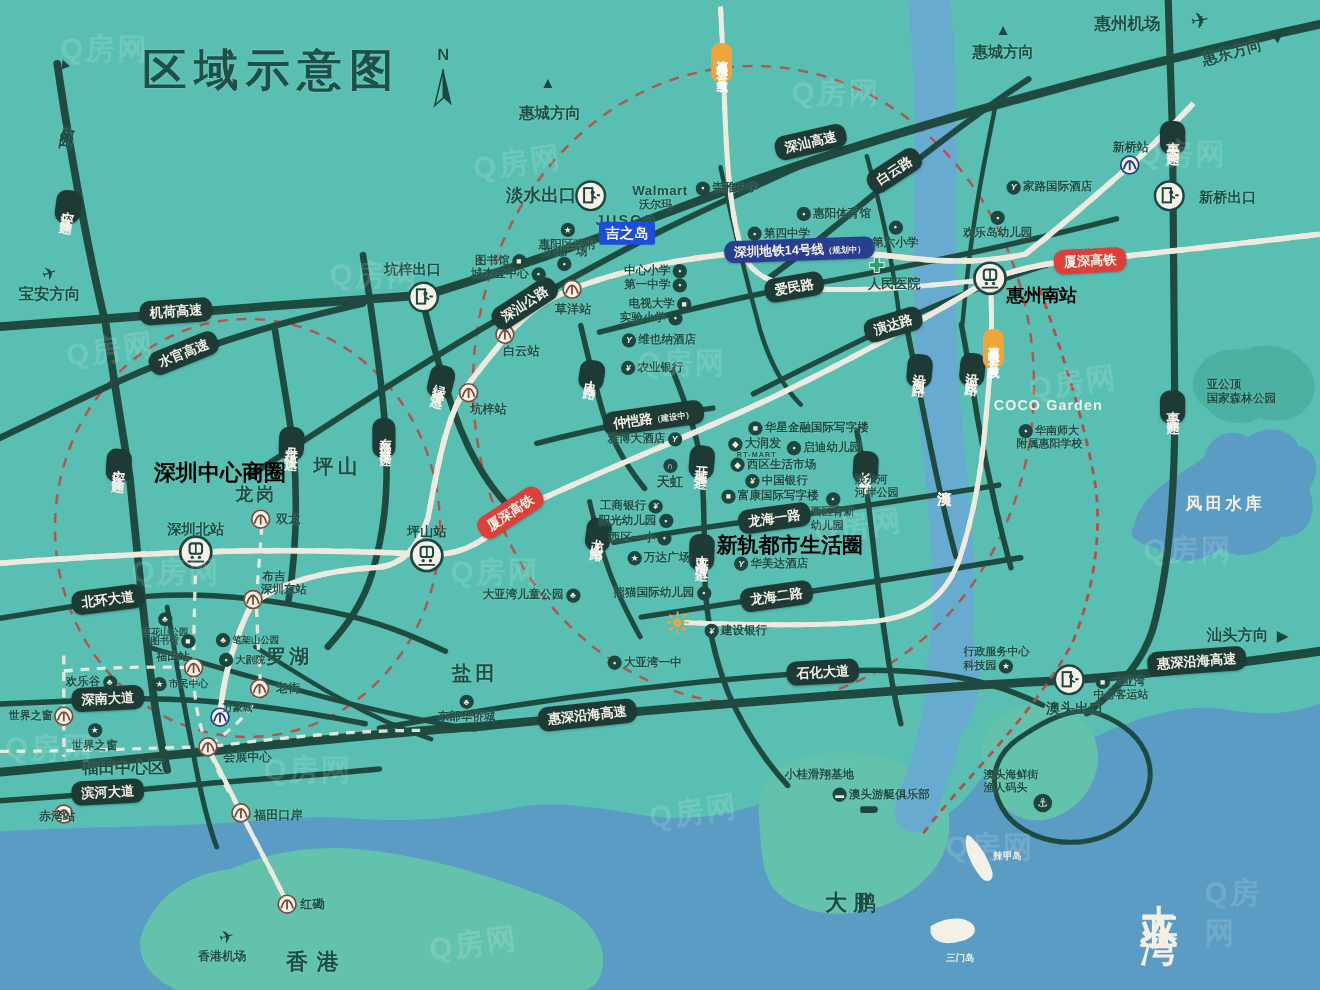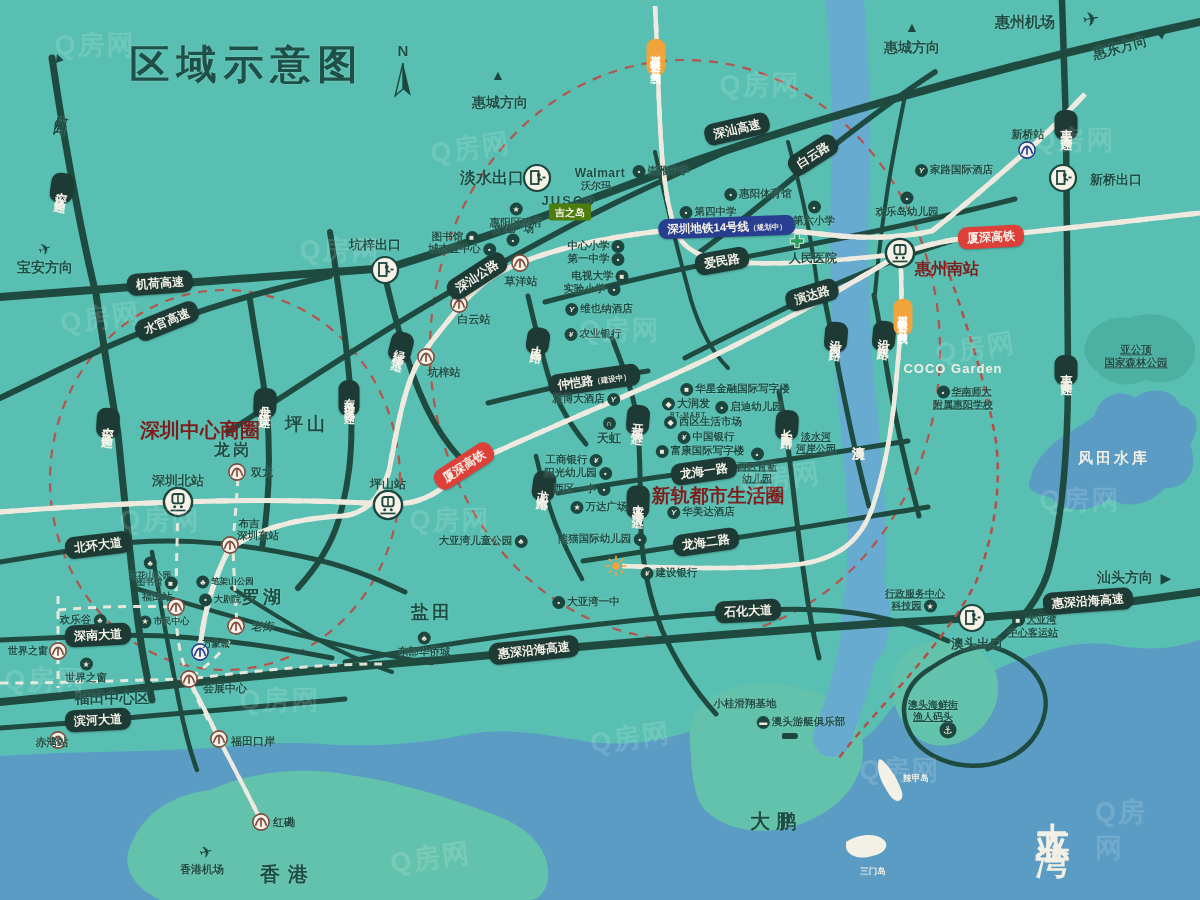--- a/index.html
+++ b/index.html
@@ -6,36 +6,36 @@
   #stage{position:relative;width:1200px;height:900px;overflow:hidden;
          font-family:"Liberation Sans","DejaVu Sans",sans-serif;background:#58bfb2;}
   #basemap{position:absolute;left:0;top:0;}
   .layer{position:absolute;left:0;top:0;width:1200px;height:900px;pointer-events:none;}
   .lbl{position:absolute;transform:translate(-50%,-50%);white-space:nowrap;
        color:#1d4e44;font-weight:bold;text-shadow:0 0 2px rgba(235,250,245,.35);}
   .title{font-size:40px;letter-spacing:7px;color:#1f5048;}
   .dis{font-size:11.5px;font-weight:bold;color:#265a50;letter-spacing:1px;}
   .d{}
   .dv{writing-mode:vertical-rl;letter-spacing:3px;}
-  .rd{color:#7f1d1d;text-shadow:none;}
+  .rd{color:#000000;text-shadow:none;}
   .w{color:#f2efe4;text-shadow:none;}
   .wv{color:#f2efe4;writing-mode:vertical-rl;text-shadow:none;}
   .s{font-size:10.5px;}
-  .s2{font-size:10px;white-space:normal;width:78px;line-height:1.2;text-align:center;text-decoration:underline;}
+  .s2{font-size:10px;white-space:normal;width:78px;line-height:1.2;text-align:left;}
   .p,.pr,.pbl{background:#1e3a34;color:#f4f1e8;font-size:12px;border-radius:9px;
       padding:2.5px 9px;text-shadow:none;box-shadow:0 1px 2px rgba(0,0,0,.25);}
   .pv{background:#1e3a34;color:#f4f1e8;font-size:12px;border-radius:9px;
       padding:9px 3px;writing-mode:vertical-rl;letter-spacing:3px;text-shadow:none;
       box-shadow:0 1px 2px rgba(0,0,0,.25);}
   .pr{background:#dc4038;}
   .pbl{background:#283e90;font-size:11.5px;}
   .po{background:#f2a43c;color:#fff;font-size:10.5px;border-radius:8px;padding:8px 2.5px;
       writing-mode:vertical-rl;letter-spacing:2px;text-shadow:none;}
   .lbl small{font-size:7.5px;font-weight:bold;opacity:.95;letter-spacing:0;}
-  .box{background:#4d7c0f;color:#f4f1e8;font-size:10px;padding:1.5px 6px;border-radius:2px;text-shadow:none;}
+  .box{background:#1d4ed8;color:#f4f1e8;font-size:13px;padding:1.5px 6px;border-radius:2px;text-shadow:none;}
   .pi{display:inline-flex;width:13px;height:13px;border-radius:50%;background:#1d473e;
       color:#ece8da;font-size:8px;align-items:center;justify-content:center;
       vertical-align:middle;margin:0 2px;flex:none;text-shadow:none;}
   .icw{position:absolute;transform:translate(-50%,-50%);display:flex;align-items:center;justify-content:center;}
   .wm{position:absolute;transform:translate(-50%,-50%);color:rgba(255,255,255,.14);
       font-size:27px;font-weight:bold;letter-spacing:2px;}
   #logo{position:absolute;left:648px;top:302px;width:140px;height:73px;background:#27332f;
         border-radius:2px;display:flex;align-items:center;padding:0 8px;box-sizing:border-box;
         box-shadow:0 2px 5px rgba(0,0,0,.3);}
   #logo .emblem{flex:none;margin-right:7px;}
@@ -405,21 +405,21 @@
       <div class="lbl po" style="left: 656px; top: 57px; transform: translate(-50%, -50%);"><span>惠州轨道1号线</span><small>（规划中）</small></div>
       <div class="lbl po" style="left: 903px; top: 317px; transform: translate(-50%, -50%);"><span>惠州轨道1号线</span><small>（规划中）</small></div>
       <div class="lbl d" style="left: 178px; top: 481px; font-size: 13px; transform: translate(-50%, -50%);"><span>深圳北站</span></div>
       <div class="lbl d" style="left: 388px; top: 484px; font-size: 12px; transform: translate(-50%, -50%);"><span>坪山站</span></div>
       <div class="lbl d" style="left: 444px; top: 372px; font-size: 11px; transform: translate(-50%, -50%);"><span>坑梓站</span></div>
       <div class="lbl d" style="left: 474px; top: 319px; font-size: 11px; transform: translate(-50%, -50%);"><span>白云站</span></div>
       <div class="lbl d" style="left: 521px; top: 281px; font-size: 11px; transform: translate(-50%, -50%);"><span>草洋站</span></div>
       <div class="lbl d" style="left: 262px; top: 472px; font-size: 11px; transform: translate(-50%, -50%);"><span>双龙</span></div>
       <div class="lbl d" style="left: 249px; top: 524px; font-size: 10.5px; transform: translate(-50%, -50%);"><span>布吉</span></div>
       <div class="lbl d" style="left: 258px; top: 536px; font-size: 10.5px; transform: translate(-50%, -50%);"><span>深圳东站</span></div>
-      <div class="lbl d" style="left: 262px; top: 626px; font-size: 11px; transform: translate(-50%, -50%); font-style: italic;"><span>老街</span></div>
+      <div class="lbl d" style="left: 262px; top: 626px; font-size: 11px; transform: translate(-50%, -50%);"><span>老街</span></div>
       <div class="lbl d" style="left: 216px; top: 644px; font-size: 9px; transform: translate(-50%, -50%);"><span>万象城</span></div>
       <div class="lbl d" style="left: 225px; top: 688px; font-size: 11px; transform: translate(-50%, -50%);"><span>会展中心</span></div>
       <div class="lbl d" style="left: 28px; top: 651px; font-size: 10px; transform: translate(-50%, -50%);"><span>世界之窗</span></div>
       <div class="lbl s" style="left: 84px; top: 620px; transform: translate(-50%, -50%);"><span>欢乐谷</span><i class="pi">♣</i></div>
       <div class="lbl s" style="display: flex; flex-direction: column; align-items: center; left: 86px; top: 671px; transform: translate(-50%, -50%);">
         <i class="pi">★</i>
         <span>世界之窗</span>
       </div>
       <div class="lbl d" style="left: 32px; top: 742px; font-size: 11px; transform: translate(-50%, -50%); margin-left: 20px;"><span>赤湾站</span></div>
       <div class="lbl d" style="left: 253px; top: 741px; font-size: 11px; transform: translate(-50%, -50%);"><span>福田口岸</span></div>

